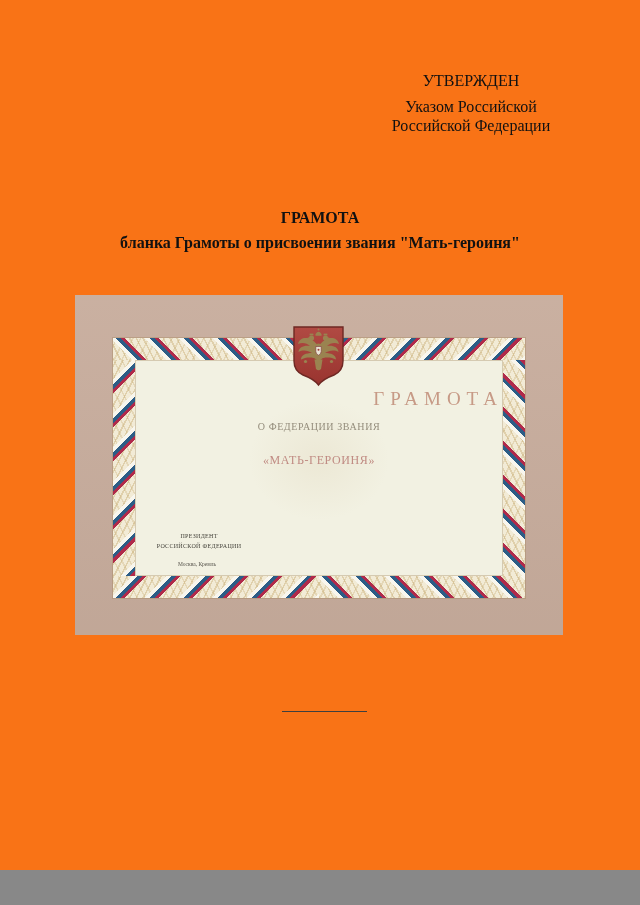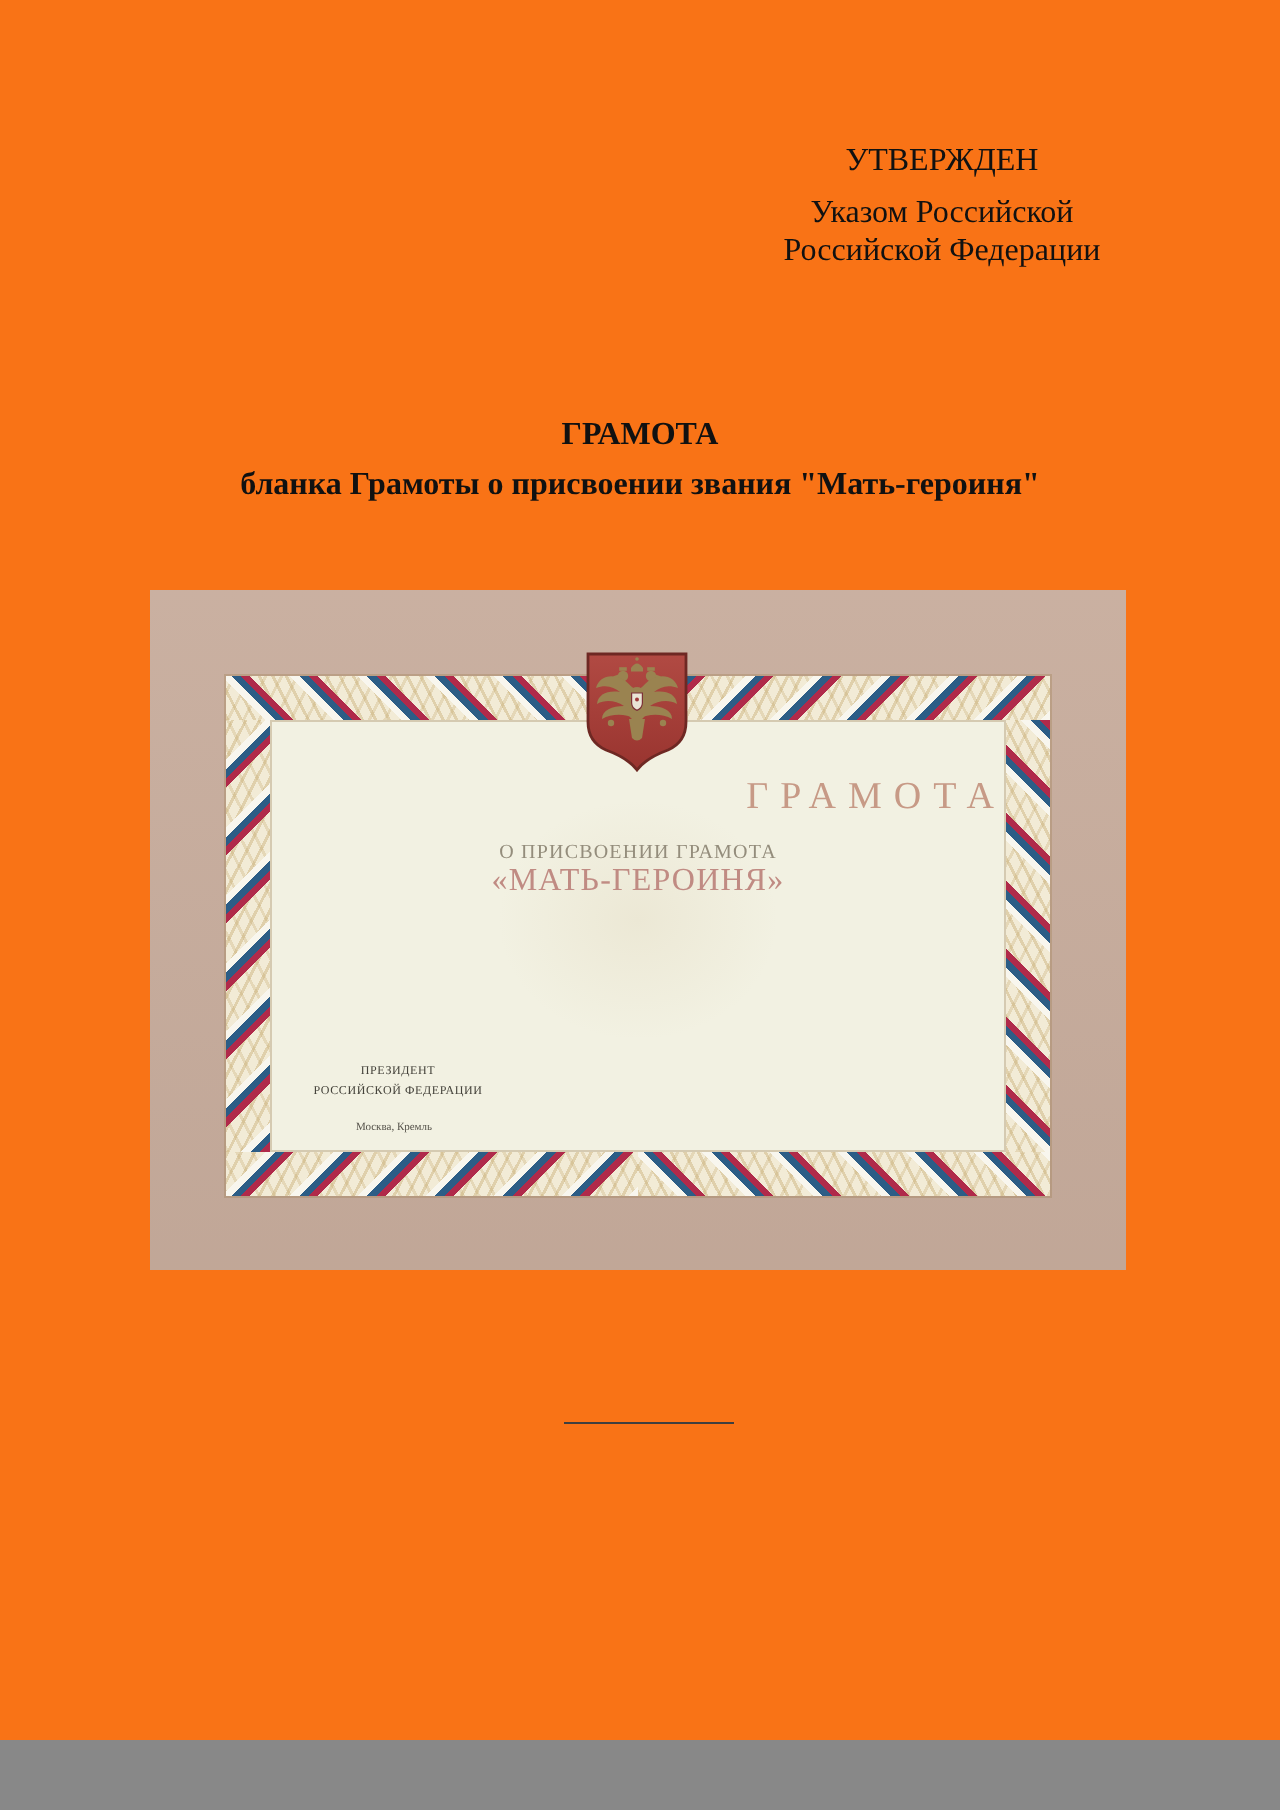--- a/index.html
+++ b/index.html
@@ -65,22 +65,22 @@
   .cert-title{
     position:absolute;left:60px;top:94px;width:368px;text-align:right;
     font-size:19px;line-height:19px;letter-spacing:6px;padding-left:6px;
     box-sizing:border-box;color:#c79a86;
   }
   .cert-sub1{
     position:absolute;left:60px;top:126px;width:368px;text-align:center;
     font-size:10px;line-height:12px;letter-spacing:.6px;color:#948d7c;
   }
   .cert-sub2{
-    position:absolute;left:60px;top:140px;width:368px;text-align:center;
-    font-size:16px;line-height:12px;letter-spacing:.6px;color:#c08b83;
+    position:absolute;left:60px;top:159px;width:368px;text-align:center;
+    font-size:12px;line-height:12px;letter-spacing:.6px;color:#c08b83;
   }
   .signer{
     position:absolute;left:64px;top:237px;width:120px;text-align:center;
     font-size:6px;line-height:9.5px;letter-spacing:.3px;color:#45433b;
   }
   .place{
     position:absolute;left:62px;top:266px;width:120px;text-align:center;
     font-size:5.5px;line-height:7px;color:#56534b;
   }
   
@@ -148,21 +148,21 @@
 
         <circle cx="15.5" cy="36.5" r="1.6"></circle>
         <circle cx="41.5" cy="36.5" r="1.6"></circle>
       </g>
 
       <path d="M25.8 21.5 h5.4 v5 q0 2.4 -2.7 3.7 q-2.7 -1.3 -2.7 -3.7 Z" fill="#e9e4d5" stroke="#7c3136" stroke-width="0.6"></path>
       <circle cx="28.5" cy="24.7" r="1" fill="#a03a3a"></circle>
     </svg>
 
     <div class="cert-title">ГРАМОТА</div>
-    <div class="cert-sub1">О ПРИСВОЕНИИ ГРАМОТА</div>
+    <div class="cert-sub1">О ФЕДЕРАЦИИ ЗВАНИЯ</div>
     <div class="cert-sub2">«МАТЬ-ГЕРОИНЯ»</div>
 
     <div class="signer">
       <div>ПРЕЗИДЕНТ</div>
       <div>РОССИЙСКОЙ ФЕДЕРАЦИИ</div>
     </div>
 
     <div class="place">Москва, Кремль</div>
   </div>
 

